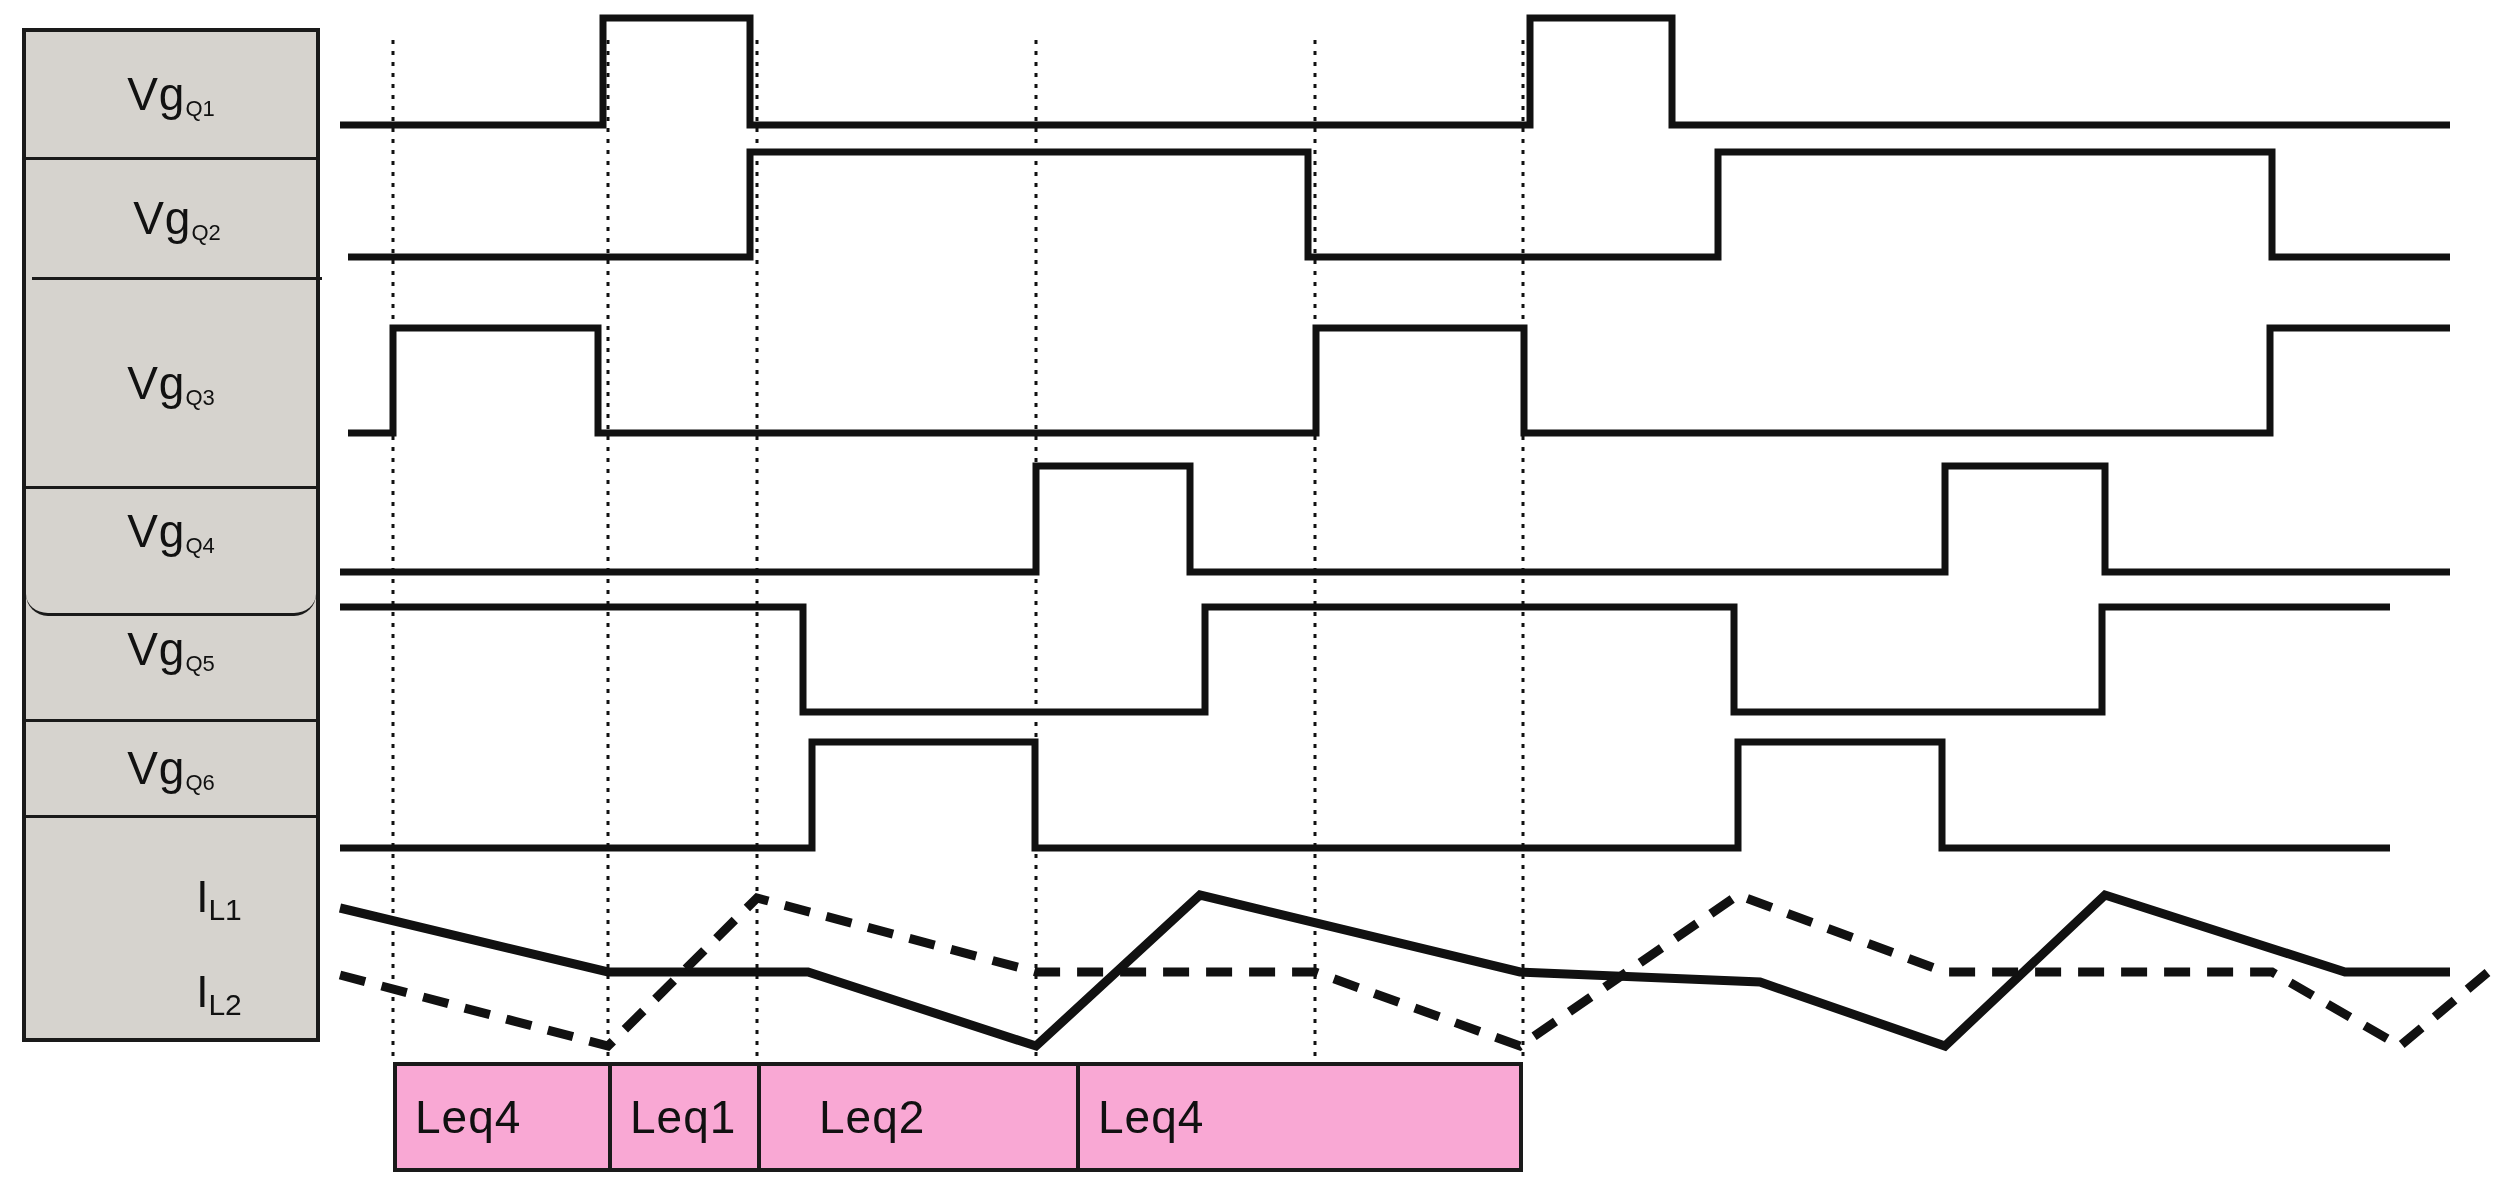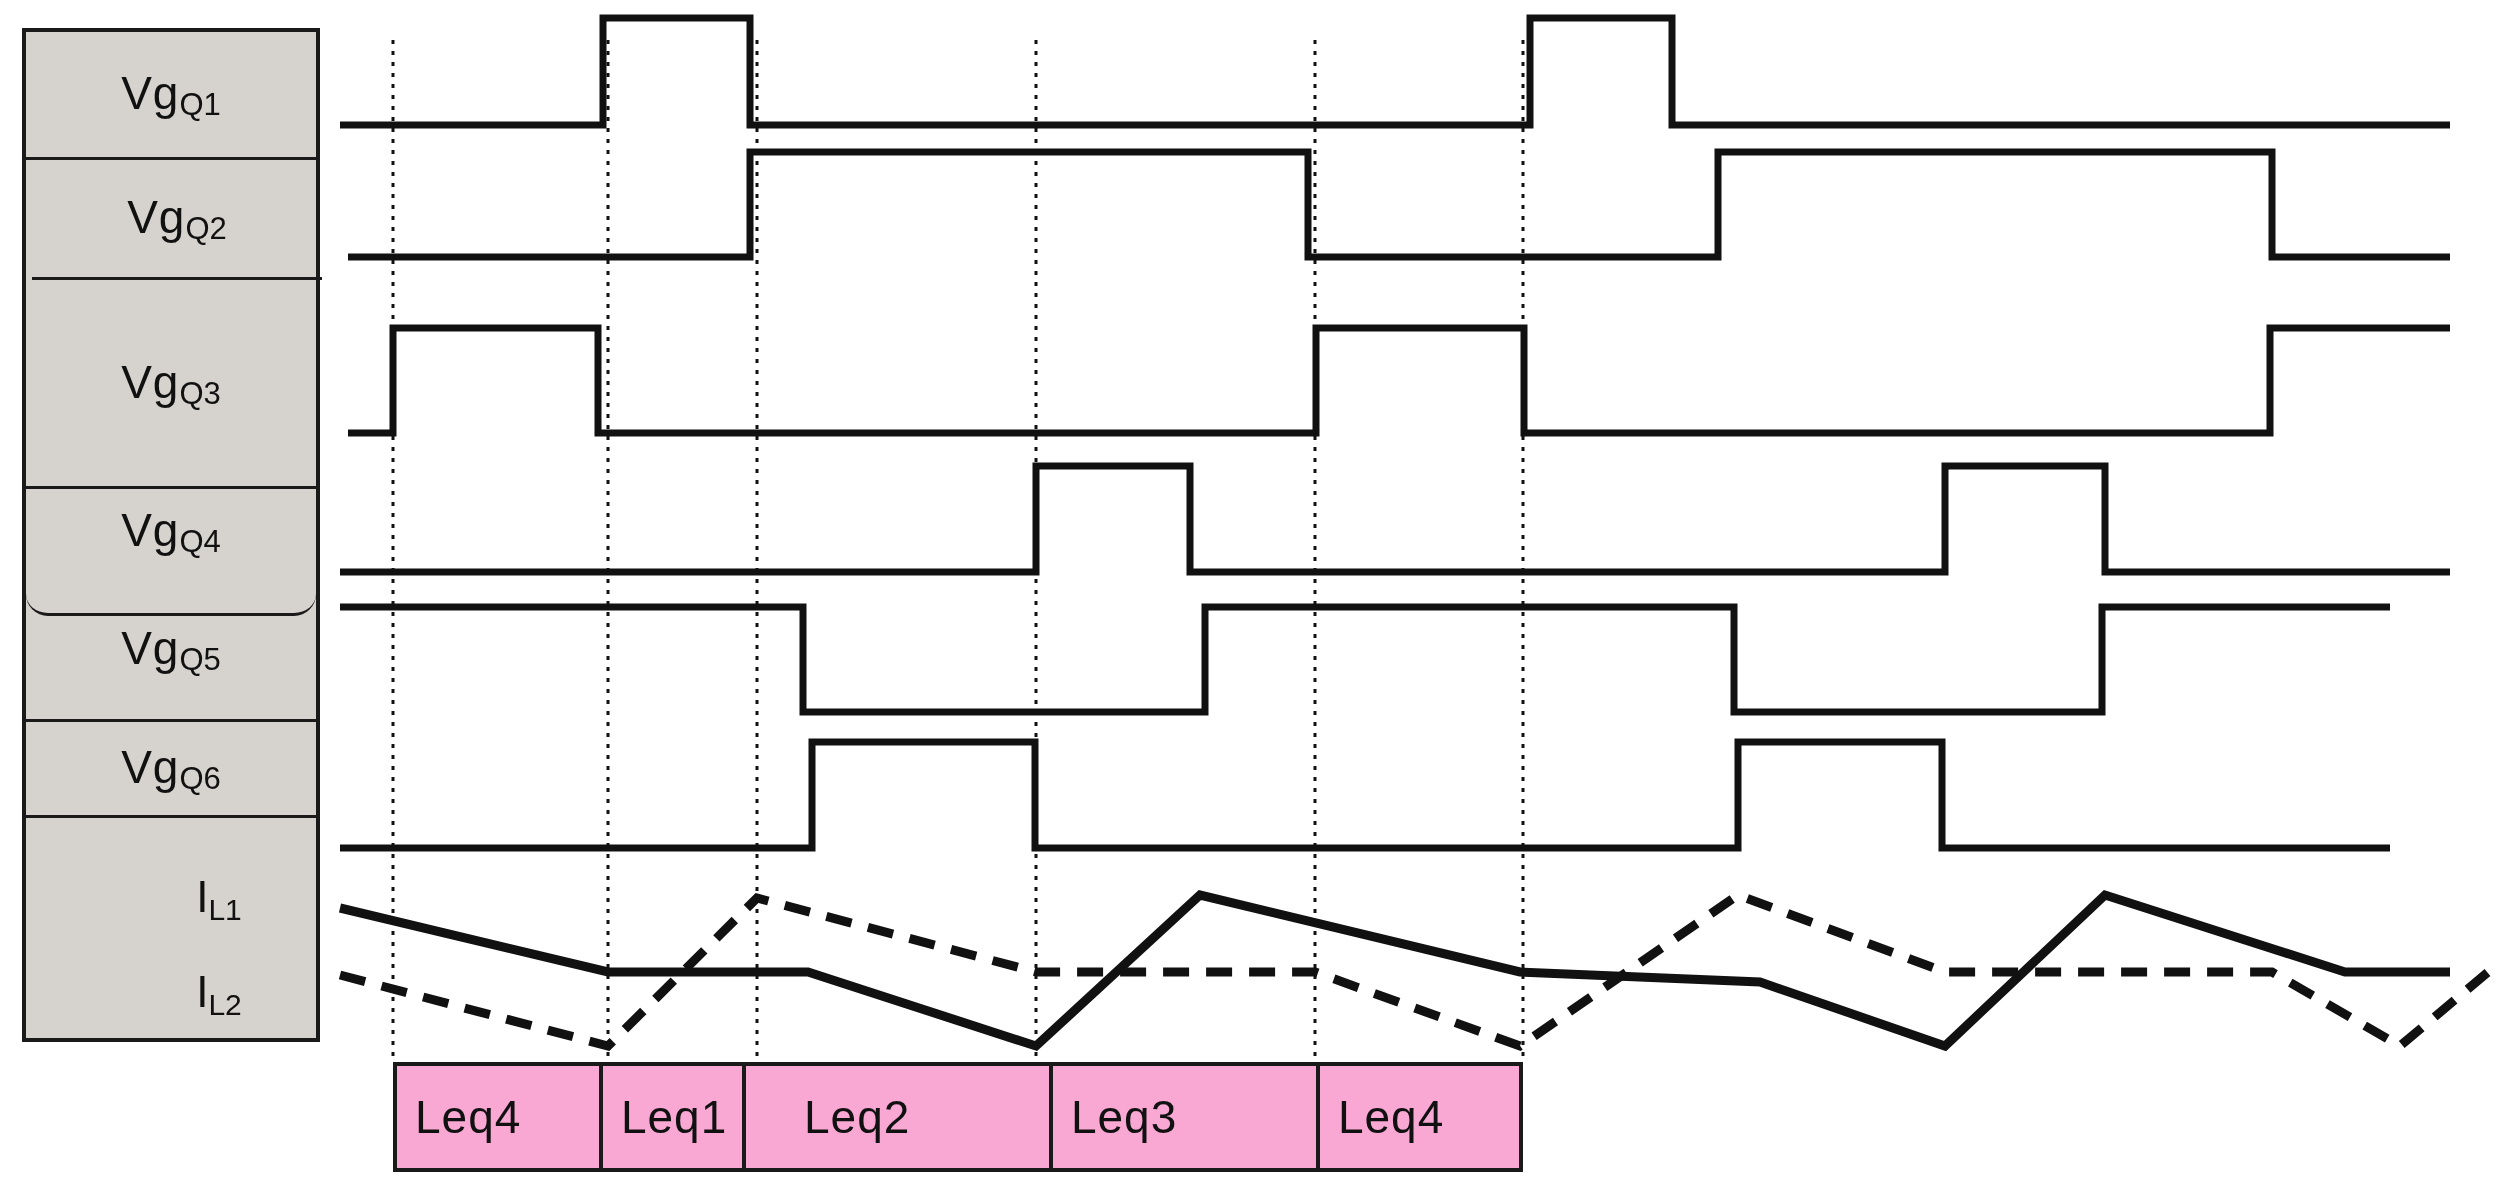--- a/index.html
+++ b/index.html
@@ -8,21 +8,21 @@
   #root{position:relative;width:2520px;height:1184px;background:#fff;}
 
   
   .label-col{position:absolute;left:22px;top:28px;width:298px;height:1014px;
              border:4px solid #1a1a1a;box-sizing:border-box;background:#d6d3ce;}
   .label-cell{position:absolute;left:0;width:100%;box-sizing:border-box;
               border-bottom:3px solid #1a1a1a;display:flex;align-items:center;
               justify-content:center;color:#111;}
   .label-cell:last-child{border-bottom:none;}
   .sig{font-size:46px;letter-spacing:1px;white-space:nowrap;}
-  .sig sub{font-size:31px;vertical-align:-6px;letter-spacing:0px;}
+  .sig sub{font-size:22px;vertical-align:-6px;letter-spacing:0px;}
   .cur{font-size:44px;white-space:nowrap;}
   .cur sub{font-size:30px;vertical-align:-8px;}
   .cur-stack{display:flex;flex-direction:column;align-items:center;
              justify-content:center;gap:40px;height:100%;width:100%;}
 
   
   .wave-area{position:absolute;left:0;top:0;width:2520px;height:1184px;}
 
   
   .leq-band{position:absolute;top:1062px;height:110px;
@@ -89,21 +89,18 @@
   <div class="leq-band" id="leq-band" style="left: 393px; width: 1130px;">
       <div class="leq-cell" style="width: 215px;">
         <span>Leq4</span>
       </div>
       <div class="leq-cell" style="width: 149px;">
         <span>Leq1</span>
       </div>
       <div class="leq-cell" style="width: 279px; margin-left: 40px;">
         <span>Leq2</span>
       </div>
-      <div class="leq-cell" style="width: 279px;">
-        <span>Leq3</span>
-      </div>
       <div class="leq-cell" style="width: 208px;">
         <span>Leq4</span>
       </div>
     </div>
 
 </div>
 
 </body></html>

